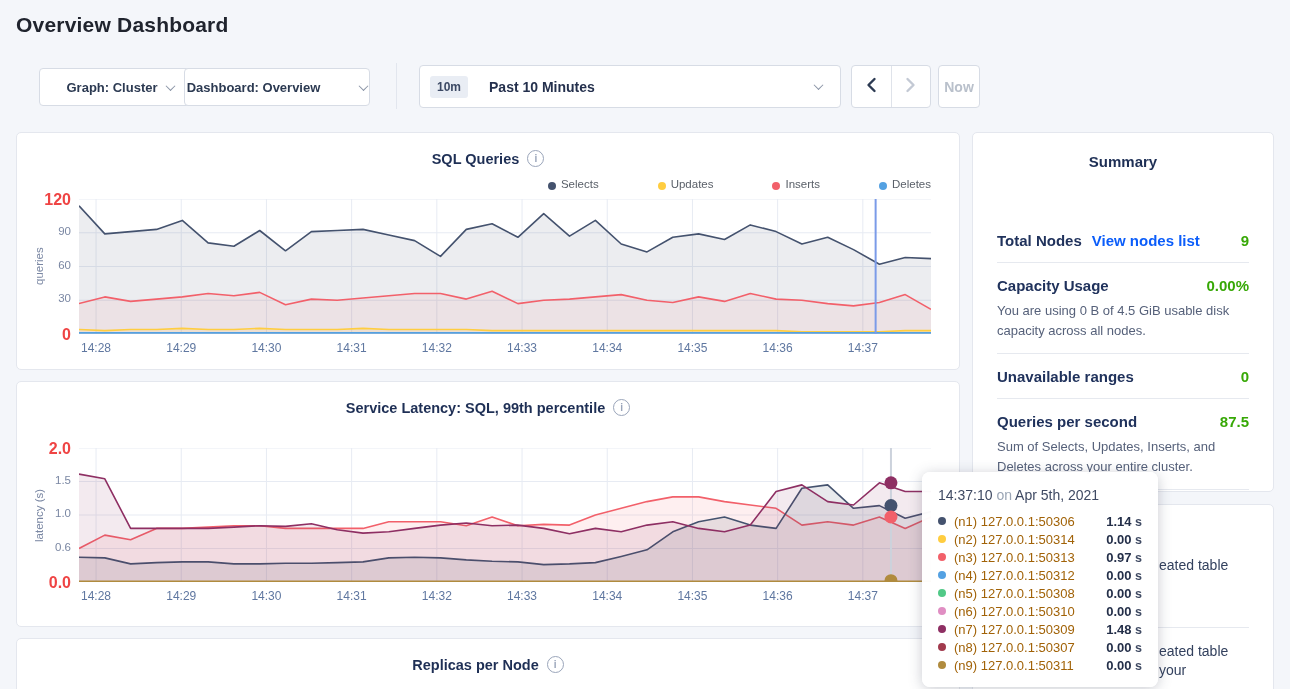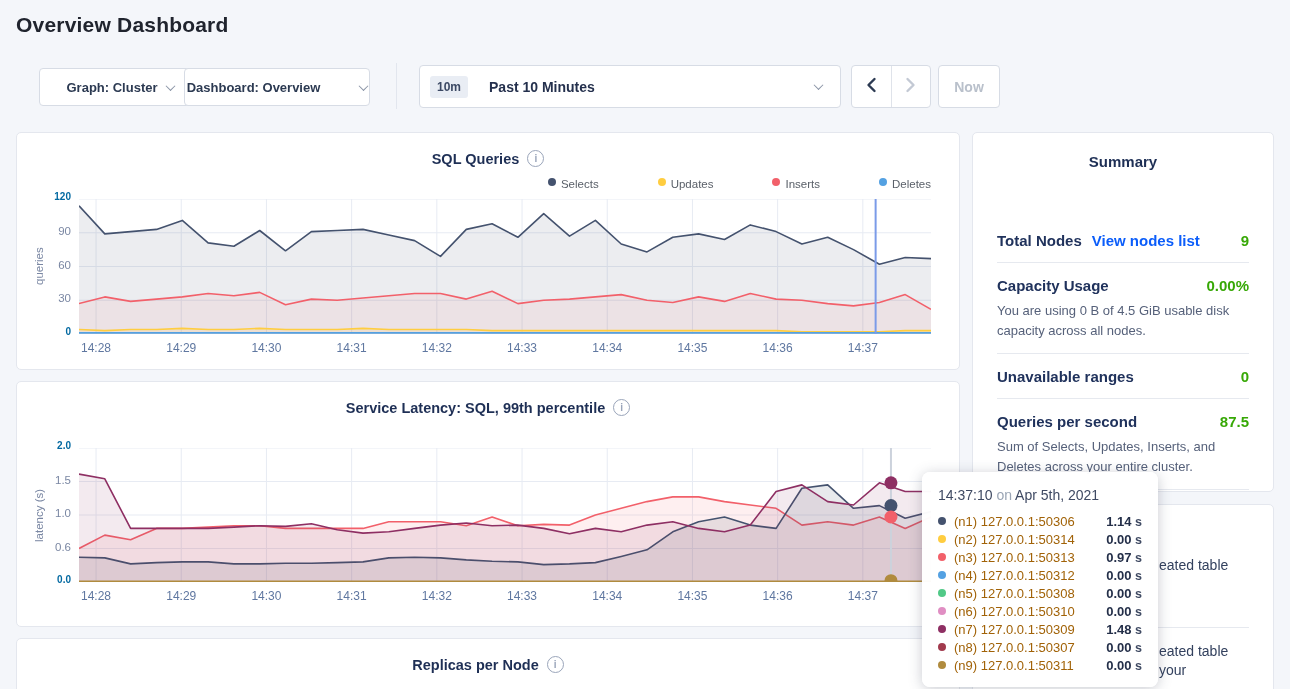--- a/index.html
+++ b/index.html
@@ -18,43 +18,43 @@
   .caret { width:7px; height:7px; border-right:1.6px solid #8a94a6; border-bottom:1.6px solid #8a94a6;
            transform:rotate(45deg) translate(-1px,-1px); display:inline-block; }
   .toolbar-divider { position:absolute; left:396px; top:63px; width:1px; height:46px; background:#e2e6ee; }
   .time-picker { left:419px; top:65px; width:422px; height:43px; justify-content:flex-start; padding:0 18px 0 10px; }
   .tp-badge { background:#e9edf4; border-radius:3px; padding:4px 7px; font-size:12px; font-weight:700; color:#3c4964; }
   .tp-label { font-size:14px; font-weight:700; color:#24304d; margin-left:12px; }
   .tp-caret { margin-left:auto; }
   .arrow-group { left:851px; top:65px; width:80px; height:43px; padding:0; gap:0; }
   .arrow-btn { flex:1; height:100%; display:flex; align-items:center; justify-content:center; background:none; border:none; cursor:pointer; }
   .arrow-btn + .arrow-btn { border-left:1px solid #dfe3ea; }
-  .now-btn { left:938px; top:65px; width:62px; height:43px; color:#b9c0cb; font-size:14px; }
+  .now-btn { left:938px; top:65px; width:42px; height:43px; color:#b9c0cb; font-size:14px; }
 
   
   .card { position:absolute; background:#fff; border:1px solid #e4e7ee; border-radius:5px; }
   .sql-card { left:16px; top:132px; width:944px; height:238px; }
   .lat-card { left:16px; top:381px; width:944px; height:246px; }
   .rep-card { left:16px; top:638px; width:944px; height:120px; }
   .summary-card { left:972px; top:132px; width:302px; height:360px; }
   .events-card  { left:972px; top:504px; width:302px; height:240px; }
 
   .chart-head { position:absolute; top:17px; left:0; right:0; display:flex; justify-content:center; align-items:center; gap:8px; }
   .chart-title { font-size:14.5px; font-weight:700; color:#1e2f55; }
   .info-icon { width:17px; height:17px; border:1.4px solid #9aa5ba; border-radius:50%; color:#9aa5ba;
                font-size:10px; font-weight:600; display:flex; align-items:center; justify-content:center; }
   .legend { position:absolute; top:45px; right:28px; display:flex; gap:19px; }
-  .legend-item { display:flex; align-items:flex-start; gap:5px; font-size:11.5px; color:#5a6069;padding-left:40px; }
+  .legend-item { display:flex; align-items:flex-end; gap:5px; font-size:11.5px; color:#5a6069;padding-left:40px; }
   .dot { width:8px; height:8px; border-radius:50%; flex:none; }
 
   .plot { position:absolute; left:62px; top:66px; width:852px; height:135px; }
   .lat-card .plot { height:134px; }
   .plot svg { display:block; }
   .ytick { position:absolute; width:40px; text-align:right; font-size:11.5px; color:#7a87a3; }
-  .ytick.end { font-weight:700; color:#0369a1; font-size:10px; }
+  .ytick.end { font-weight:700; color:#ef4444; font-size:16px; }
   .xtick { position:absolute; width:48px; text-align:center; font-size:12px; color:#5f77a0; }
   .axis-ylabel { position:absolute; left:14px; width:16px; display:flex; align-items:center; justify-content:center;
                  font-size:11.5px; color:#7a87a3; writing-mode:vertical-rl; transform:rotate(180deg); }
 
   
   .summary-title { text-align:center; padding-top:20px; font-size:15px; font-weight:700; color:#1e2f55; }
   .summary-rows { padding:12px 24px 0; }
   .summary-row { padding:14px 0 13px; border-bottom:1px solid #e6e9ef; }
   .summary-row:last-child { border-bottom:none; }
   .summary-row-top { display:flex; align-items:baseline; }

